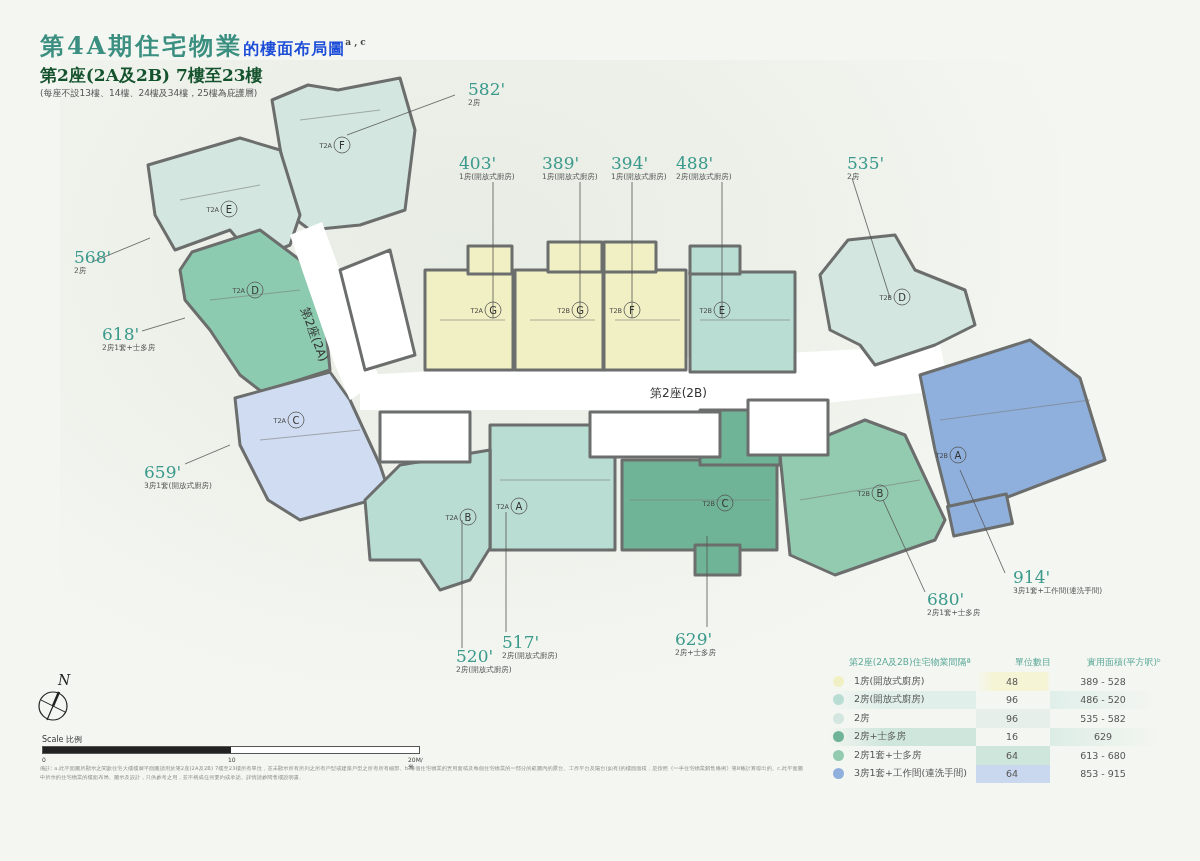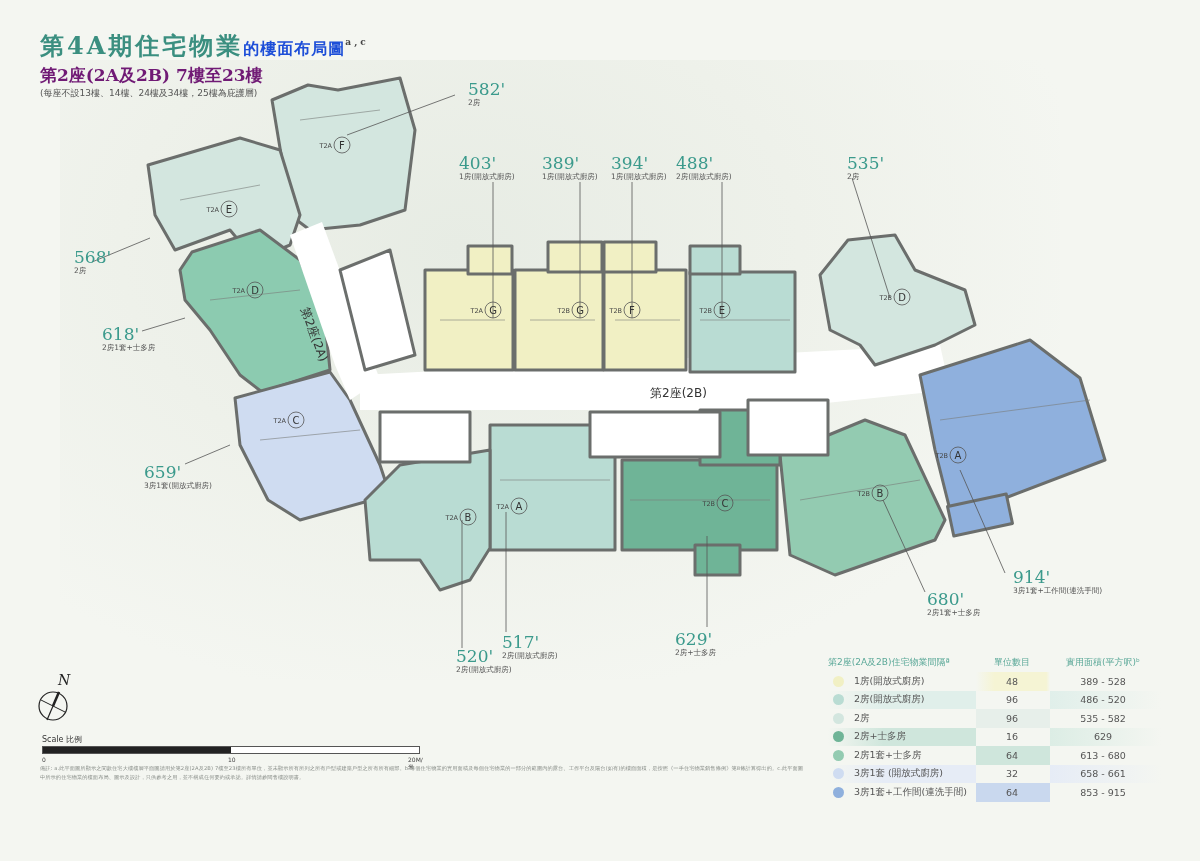--- a/index.html
+++ b/index.html
@@ -1,31 +1,31 @@
 <!DOCTYPE html>
 <html><head>
 <meta charset="utf-8">
 <style>
   * { box-sizing: border-box; margin: 0; padding: 0; }
   body { width: 1200px; height: 861px; overflow: hidden; background: #f4f6f1; font-family: "DejaVu Sans", sans-serif; position: relative; color: #444; }
   .bg-site { position:absolute; left:60px; top:60px; width:1000px; height:620px; background: radial-gradient(ellipse at 40% 30%, #e7ece4 0%, #eef1ea 40%, rgba(244,246,241,0) 75%); }
   .title-main { position:absolute; left:40px; top:30px; font-family:"DejaVu Serif", serif; font-size:24px; font-weight:bold; color:#3b8f80; letter-spacing:3px; }
   .title-main .sub { font-size:16px; color:#1d4ed8; letter-spacing:1px; }
   .title-main sup { font-size:9px; color:#444; }
-  .title-2 { position:absolute; left:40px; top:64px; font-family:"DejaVu Serif", serif; font-size:17px; color:#701a75; font-weight:bold; }
+  .title-2 { position:absolute; left:40px; top:64px; font-family:"DejaVu Serif", serif; font-size:17px; color:#14532d; font-weight:bold; }
   .title-3 { position:absolute; left:40px; top:87px; font-size:9px; color:#555; }
 
   svg#plan { position:absolute; left:0; top:0; }
 
   .callout { position:absolute; }
   .callout .area { font-family:"DejaVu Serif", serif; font-size:17px; color:#3b9a8c; line-height:18px; }
   .callout .type { font-size:7.5px; color:#555; line-height:9px; white-space:nowrap; }
 
   .legend { position:absolute; left:828px; top:652px; width:370px; font-size:9.5px; }
-  .legend .hdr { display:flex; height:20px; align-items:center; color:#5aa898; font-size:9px; }
+  .legend .hdr { display:flex; height:20px; align-items:center; color:#5aa898; font-size:9px;margin-left:21px; }
   .legend .row { display:flex; height:18.5px; align-items:center; color:#555; }
   .legend .c1 { width:148px; display:flex; align-items:center; }
   .legend .c2 { width:72px; text-align:center; }
   .legend .c3 { width:110px; text-align:center; }
   .legend .dot { width:11px; height:11px; border-radius:50%; margin:0 10px 0 5px; flex-shrink:0; }
   .legend .nodot { width:26px; flex-shrink:0; }
 
   .compass { position:absolute; left:38px; top:672px; }
   .scale { position:absolute; left:42px; top:734px; font-size:8px; color:#333; }
   .scale .bar { position:absolute; left:0; top:12px; width:378px; height:8px; border:1px solid #555; background:#fff; }
@@ -274,28 +274,20 @@
       <div class="c3">629</div>
     </div>
   <div class="row" style="background:linear-gradient(90deg,rgba(0,0,0,0) 40%,#cfe6dc 40%,#cfe6dc 60%,rgba(0,0,0,0) 60%)">
       <div class="c1">
         <span class="dot" style="background:#93cbb1"></span>
         <span>2房1套+士多房</span>
       </div>
       <div class="c2">64</div>
       <div class="c3">613 - 680</div>
     </div>
-  <div class="row" style="background:linear-gradient(90deg,rgba(207,220,241,0) 0%,#e6ecf6 15%,#e6ecf6 40%,#f4f6f1 40%,#f4f6f1 60%,#e6ecf6 60%,rgba(207,220,241,0) 90%)">
-      <div class="c1">
-        <span class="dot" style="background:#cfdcf1"></span>
-        <span>3房1套 (開放式廚房)</span>
-      </div>
-      <div class="c2">32</div>
-      <div class="c3">658 - 661</div>
-    </div>
   <div class="row" style="background:linear-gradient(90deg,rgba(0,0,0,0) 40%,#c9d8ee 40%,#c9d8ee 60%,rgba(0,0,0,0) 60%)">
       <div class="c1">
         <span class="dot" style="background:#8fb0dd"></span>
         <span>3房1套+工作間(連洗手間)</span>
       </div>
       <div class="c2">64</div>
       <div class="c3">853 - 915</div>
     </div>
 </div>
 

